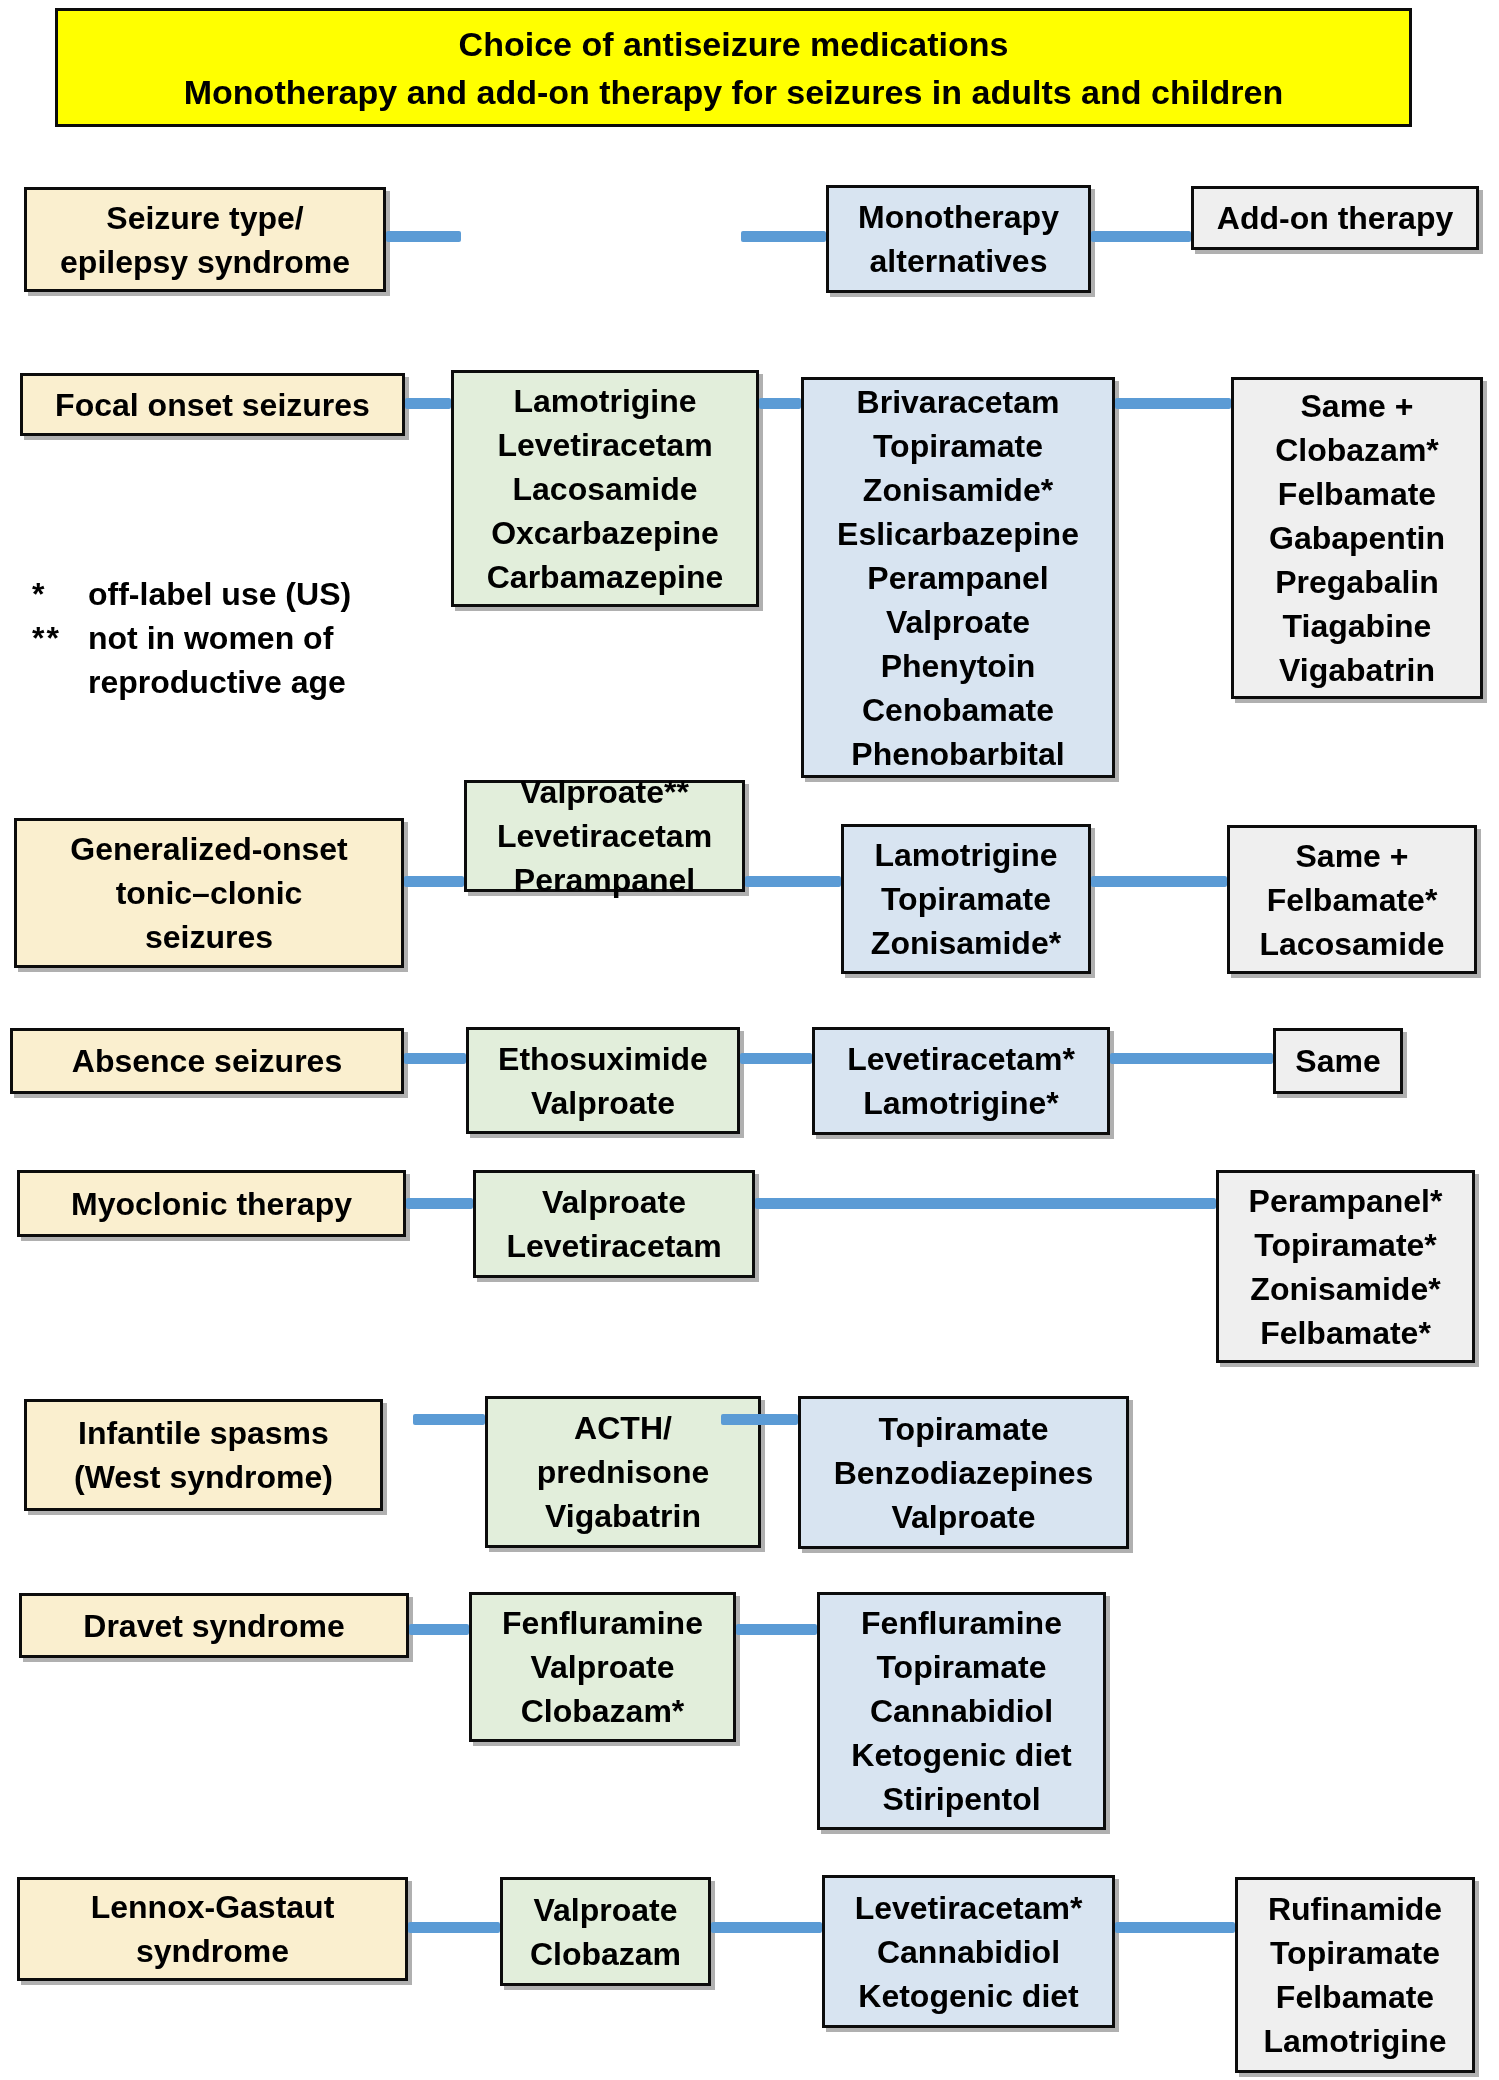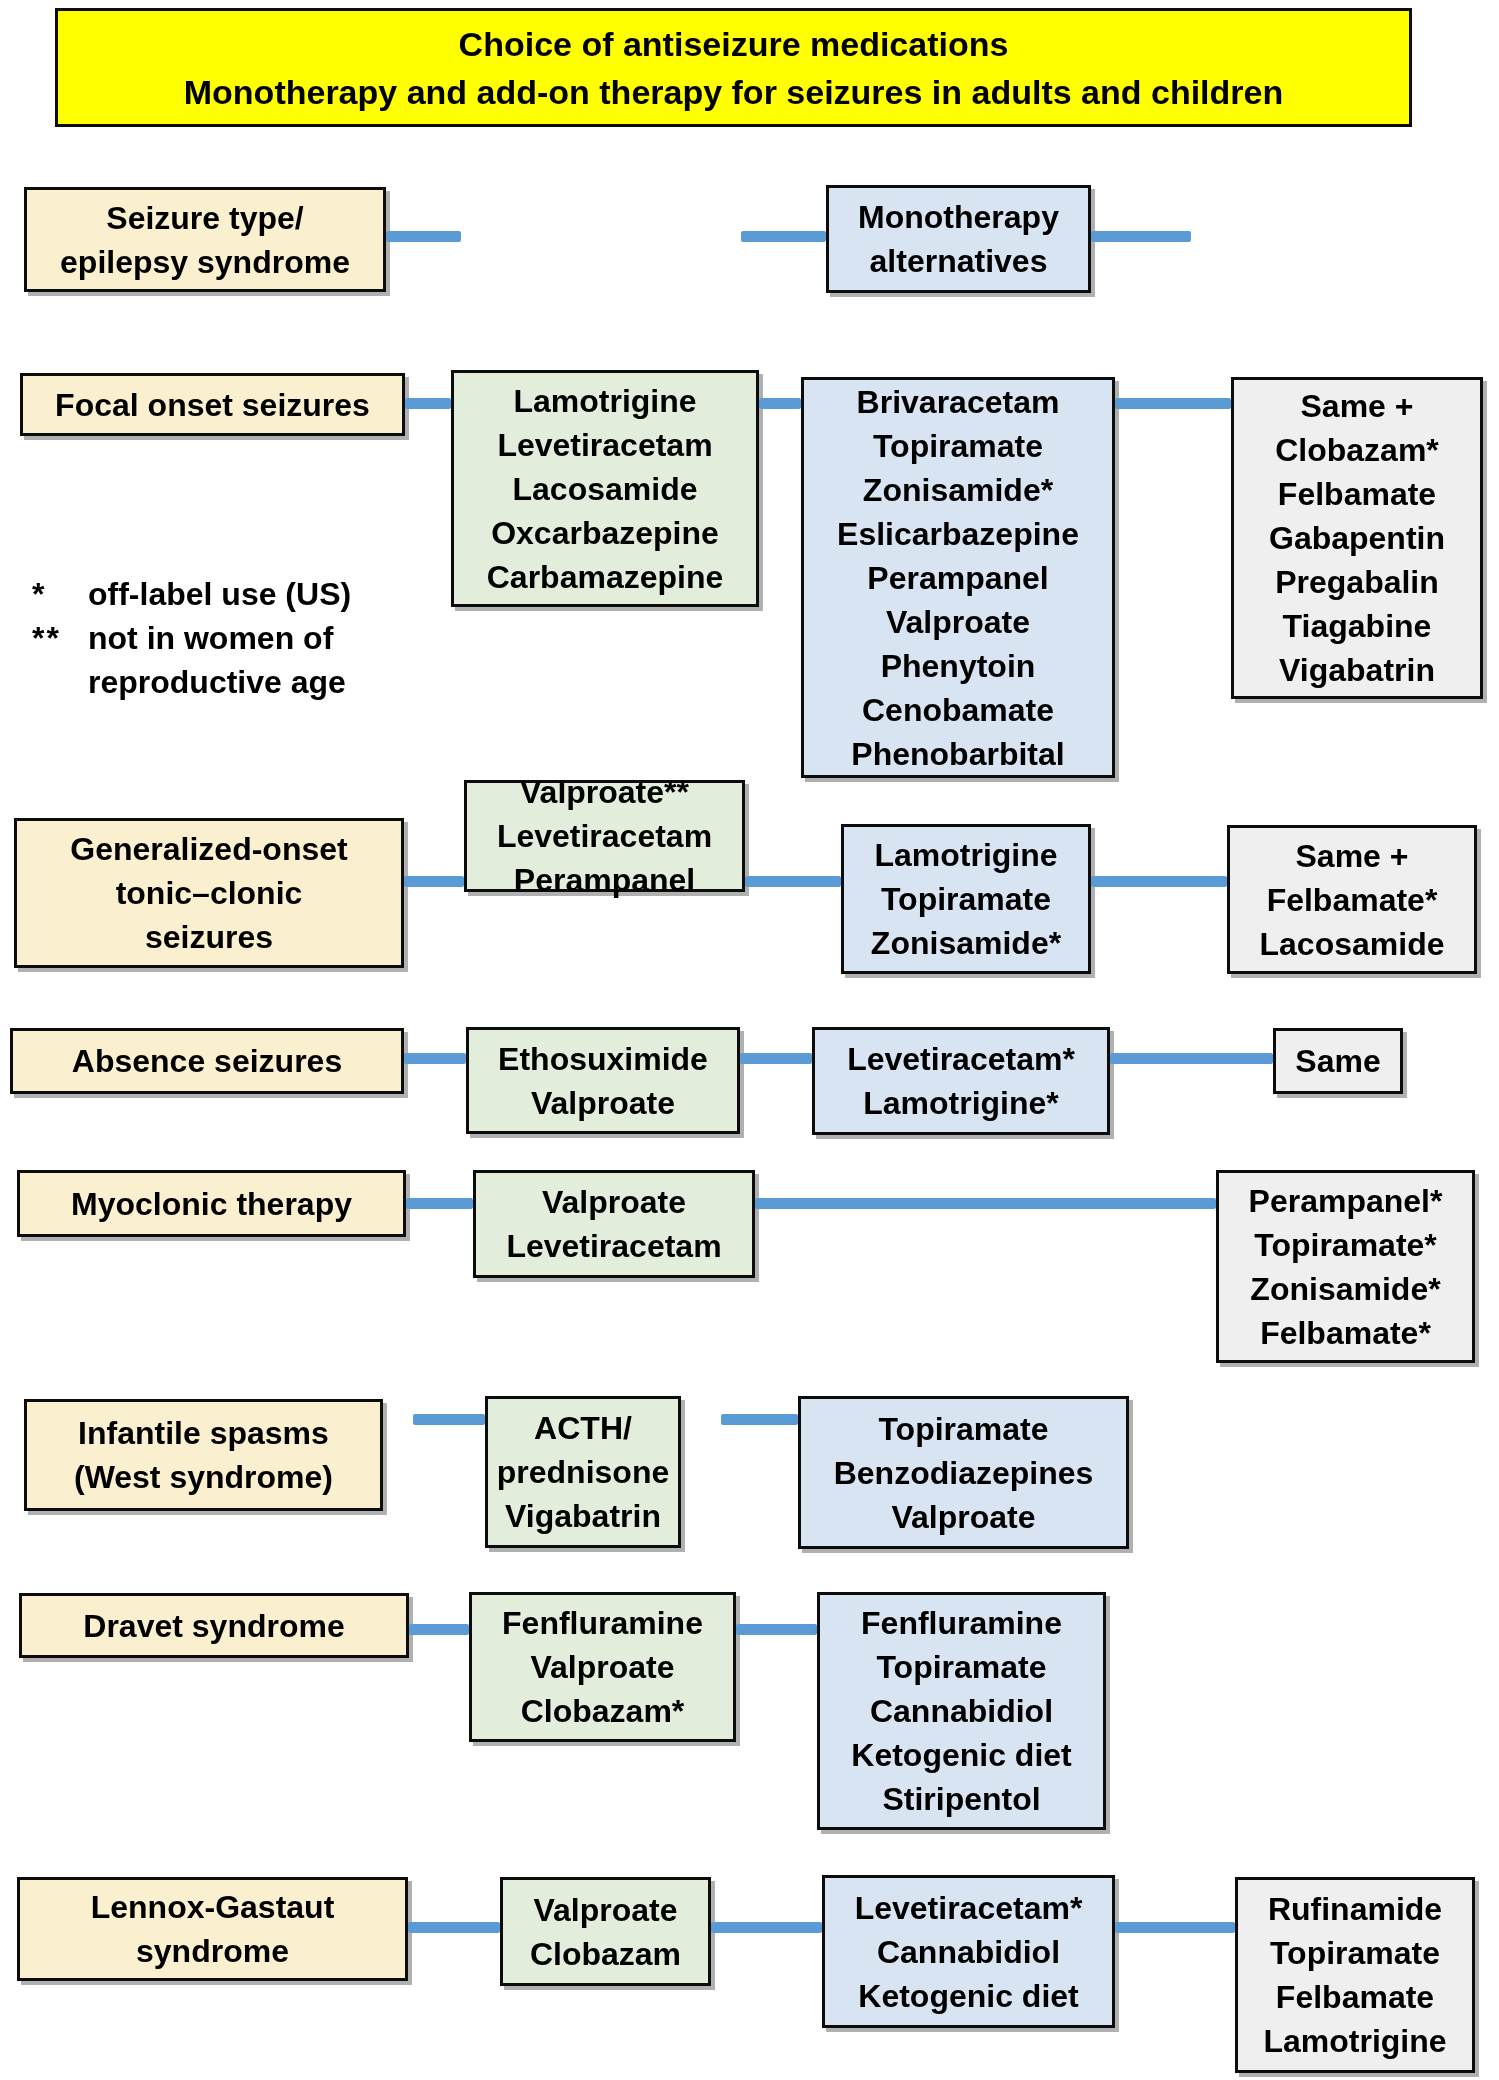--- a/index.html
+++ b/index.html
@@ -59,20 +59,21 @@
   <div class="box yellow title" style="left:55px;top:8px;width:1357px;height:119px">Choice of antiseizure medications
 Monotherapy and add-on therapy for seizures in adults and children</div>
 
   <div class="box tan" style="left:24px;top:187px;width:362px;height:105px">Seizure type/
 epilepsy syndrome</div>
   <div class="connector" style="left:386px;top:231px;width:75px"></div>
   <div class="connector" style="left:741px;top:231px;width:85px"></div>
   <div class="box blue" style="left:826px;top:185px;width:265px;height:108px">Monotherapy
 alternatives</div>
   <div class="connector" style="left:1091px;top:231px;width:100px"></div>
+  <div class="box gray" style="left:1191px;top:186px;width:288px;height:64px">Add-on therapy</div>
 
   <div class="box tan" style="left:20px;top:373px;width:385px;height:63px">Focal onset seizures</div>
   <div class="connector" style="left:405px;top:398px;width:46px"></div>
   <div class="box green" style="left:451px;top:370px;width:308px;height:237px">Lamotrigine
 Levetiracetam
 Lacosamide
 Oxcarbazepine
 Carbamazepine</div>
   <div class="connector" style="left:759px;top:398px;width:42px"></div>
   <div class="box blue" style="left:801px;top:377px;width:314px;height:401px">Brivaracetam
@@ -133,21 +134,21 @@
 Levetiracetam</div>
   <div class="connector" style="left:755px;top:1198px;width:461px"></div>
   <div class="box gray" style="left:1216px;top:1170px;width:259px;height:193px">Perampanel*
 Topiramate*
 Zonisamide*
 Felbamate*</div>
 
   <div class="box tan" style="left:24px;top:1399px;width:359px;height:112px">Infantile spasms
 (West syndrome)</div>
   <div class="connector" style="left:413px;top:1414px;width:72px"></div>
-  <div class="box green" style="left:485px;top:1396px;width:196px;height:152px">ACTH/
+  <div class="box green" style="left:485px;top:1396px;width:276px;height:152px">ACTH/
 prednisone
 Vigabatrin</div>
   <div class="connector" style="left:721px;top:1414px;width:77px"></div>
   <div class="box blue" style="left:798px;top:1396px;width:331px;height:153px">Topiramate
 Benzodiazepines
 Valproate</div>
 
   <div class="box tan" style="left:19px;top:1593px;width:390px;height:65px">Dravet syndrome</div>
   <div class="connector" style="left:409px;top:1624px;width:60px"></div>
   <div class="box green" style="left:469px;top:1592px;width:267px;height:150px">Fenfluramine

